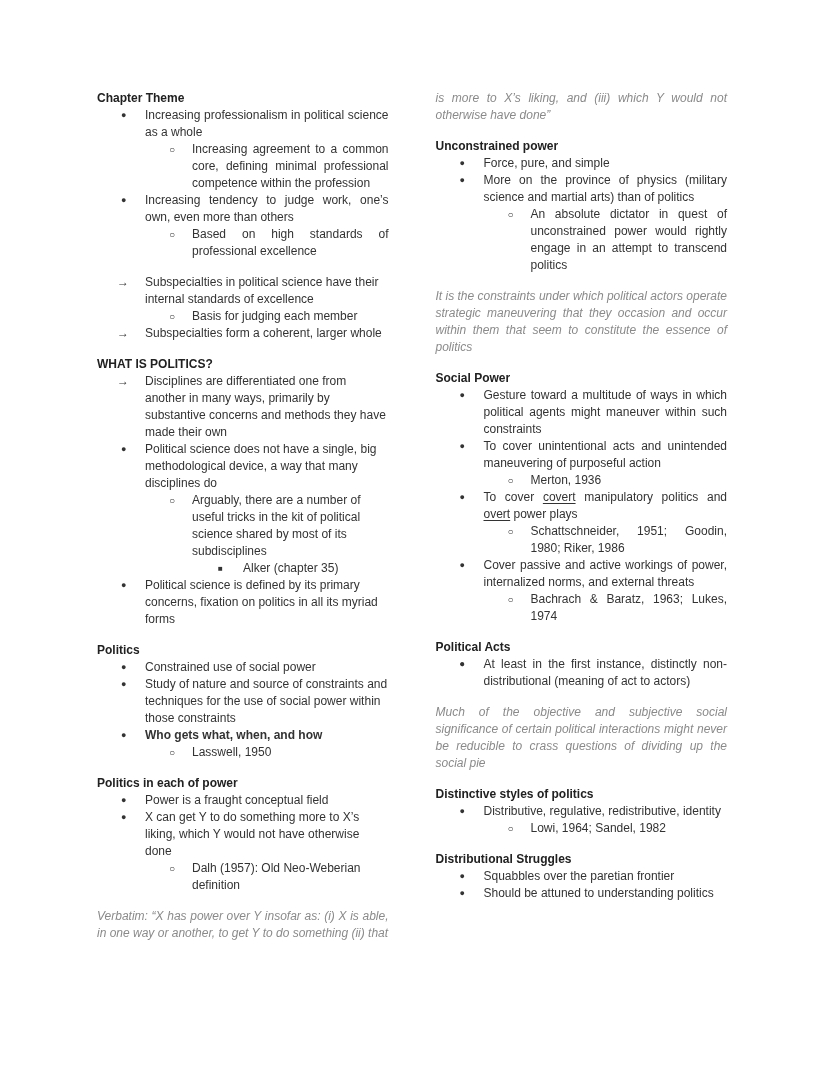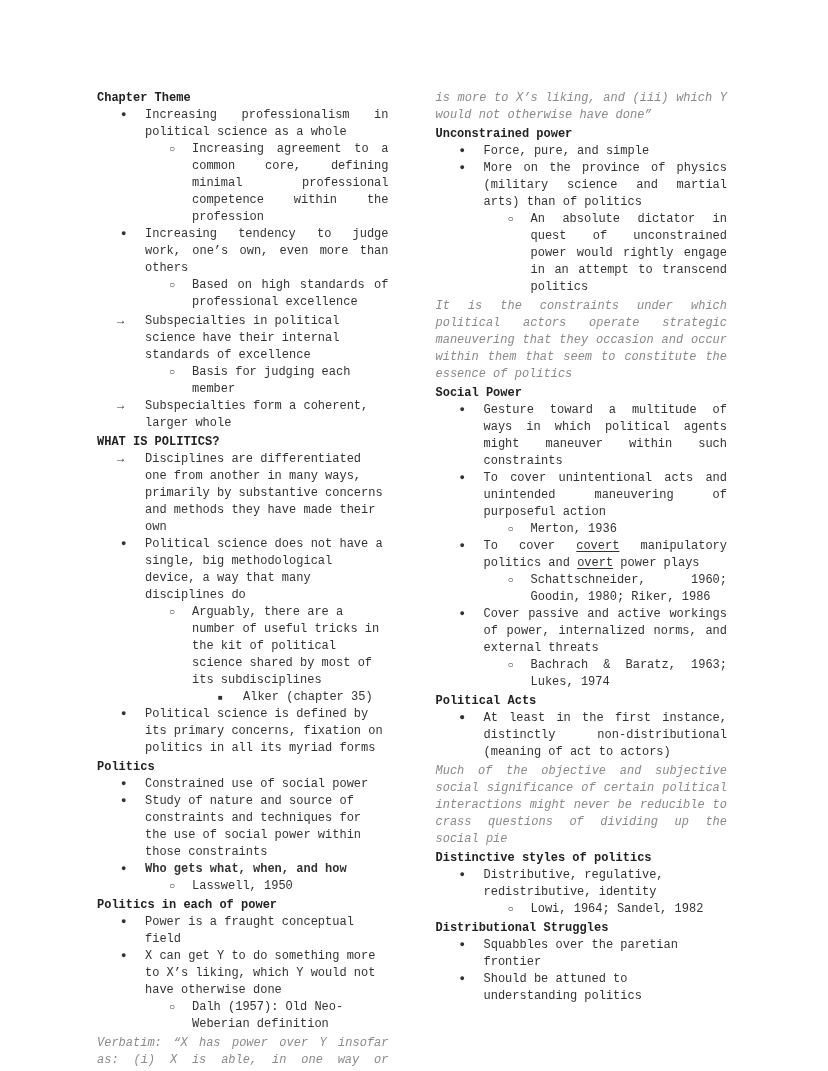--- a/index.html
+++ b/index.html
@@ -10,33 +10,33 @@
     height: 1071px;
     overflow: hidden;
   }
   .page {
     position: relative;
     width: 825px;
     height: 1071px;
     box-sizing: border-box;
     padding: 90px 98px 0 97px;
     background: var(--c-background, #ffffff);
-    font-family: Liberation Mono, monospace;
+    font-family: Liberation Sans, sans-serif;
   }
   .cols {
     display: flex;
     gap: 47px;
   }
   .col {
     width: 293px;
     font-size: 12px;
     line-height: 17px;
     color: var(--c-body, #333333);
   }
-  .col > * + * { margin-top: 2px; }
+  .col > * + * { margin-top: 14px; }
   .heading {
     font-weight: bold;
     color: var(--c-heading, #212121);
   }
   .heading.center { text-align: left; }
   .heading + .list { margin-top: 0; }
   .item { position: relative; text-align: left; }
   .item.justify { text-align: justify; }
   .item.l1 { padding-left: 48px; }
   .item.l2 { padding-left: 95px; }
@@ -113,21 +113,21 @@
           <div class="item l1 justify"><span class="marker m-bullet">●</span><span class="txt">More on the province of physics (military science and martial arts) than of politics</span></div>
           <div class="item l2 justify"><span class="marker m-circle">○</span><span class="txt">An absolute dictator in quest of unconstrained power would rightly engage in an attempt to transcend politics</span></div>
         </div>
         <div class="commentary justify">It is the constraints under which political actors operate strategic maneuvering that they occasion and occur within them that seem to constitute the essence of politics</div>
         <div class="heading">Social Power</div>
         <div class="list">
           <div class="item l1 justify"><span class="marker m-bullet">●</span><span class="txt">Gesture toward a multitude of ways in which political agents might maneuver within such constraints</span></div>
           <div class="item l1 justify"><span class="marker m-bullet">●</span><span class="txt">To cover unintentional acts and unintended maneuvering of purposeful action</span></div>
           <div class="item l2"><span class="marker m-circle">○</span><span class="txt">Merton, 1936</span></div>
           <div class="item l1 justify"><span class="marker m-bullet">●</span><span class="txt"><span>To cover </span><span class="u">covert</span><span> manipulatory politics and </span><span class="u">overt</span><span> power plays</span></span></div>
-          <div class="item l2 justify"><span class="marker m-circle">○</span><span class="txt">Schattschneider, 1960; Goodin, 1980; Riker, 1986</span></div>
+          <div class="item l2 justify"><span class="marker m-circle">○</span><span class="txt">Schattschneider, 1951; Goodin, 1980; Riker, 1986</span></div>
           <div class="item l1 justify"><span class="marker m-bullet">●</span><span class="txt">Cover passive and active workings of power, internalized norms, and external threats</span></div>
           <div class="item l2 justify"><span class="marker m-circle">○</span><span class="txt">Bachrach &amp; Baratz, 1963; Lukes, 1974</span></div>
         </div>
         <div class="heading">Political Acts</div>
         <div class="list">
           <div class="item l1 justify"><span class="marker m-bullet">●</span></div>
           <div class="item l1 justify"><span class="marker m-bullet">●</span><span class="txt">At least in the first instance, distinctly non-distributional (meaning of act to actors)</span></div>
         </div>
         <div class="commentary justify">Much of the objective and subjective social significance of certain political interactions might never be reducible to crass questions of dividing up the social pie</div>
         <div class="heading">Distinctive styles of politics</div>

